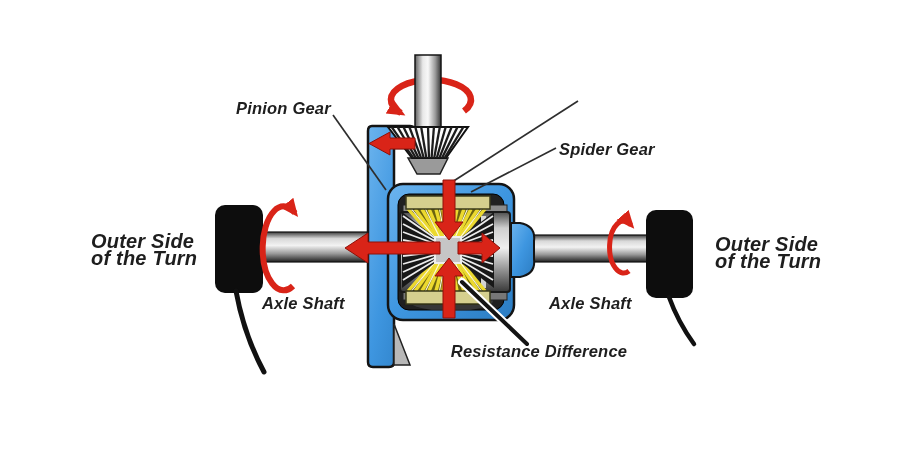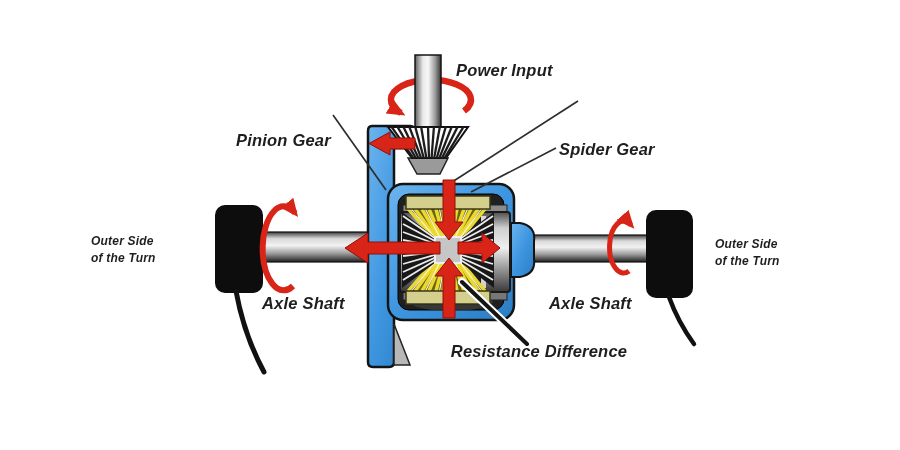--- a/index.html
+++ b/index.html
@@ -5,21 +5,21 @@
   html,body{margin:0;padding:0;background:#ffffff;}
   .stage{
     position:relative;width:900px;height:450px;background:#ffffff;overflow:hidden;
     font-family:"Liberation Sans",sans-serif;
   }
   .stage svg{position:absolute;left:0;top:0;}
   .lbl{
     position:absolute;font-weight:700;font-style:italic;color:#1e1e1e;
     letter-spacing:.2px;white-space:nowrap;font-size:16.5px;line-height:17px;
   }
-  .lbl.small{font-size:12px;}
+  .lbl.small{font-size:20px;}
   .lbl.center{text-align:center;white-space:normal;}
 </style>
 </head>
 <body>
 
 <div class="stage">
 
 <svg width="900" height="450" viewBox="0 0 900 450">
   <defs>
     <linearGradient id="metalH" x1="0" y1="0" x2="0" y2="1">
@@ -238,23 +238,22 @@
 
   <g stroke-width="1" stroke="#8f1008">
     <polygon points="443,180 455,180 455,222 463,222 449,240 435,222 443,222" fill="#d92418"></polygon>
     <polygon points="443,318 455,318 455,276 463,276 449,258 435,276 443,276" fill="#d92418"></polygon>
     <polygon points="440,242 368,242 368,233 345,248 368,263 368,254 440,254" fill="#d92418"></polygon>
     <polygon points="458,242 482,242 482,233 500,248 482,263 482,254 458,254" fill="#d92418"></polygon>
     <polygon points="415,138 390,138 390,132 369,143.5 390,155 390,149 415,149" fill="#d92418"></polygon>
   </g>
 </svg>
 
-  <div class="lbl" style="left:456px;top:62px;">Power Input</div>
-
-  <div class="lbl" style="left:236px;top:100px;margin-top:32px;">Pinion Gear</div>
+
+  <div class="lbl" style="left:236px;top:100px;">Pinion Gear</div>
 
 
   <div class="lbl" style="left:559px;top:141px;">Spider Gear</div>
 
   <div class="lbl small" style="left:91px;top:233px;">
     <div>Outer Side</div>
     <div>of the Turn</div>
   </div>
 
   <div class="lbl small" style="left:715px;top:236px;">

